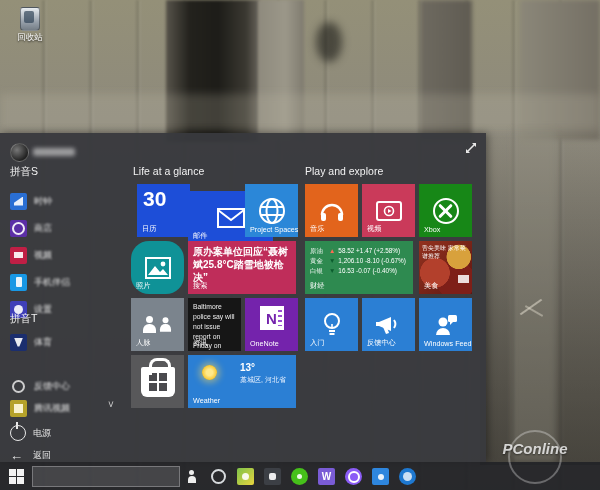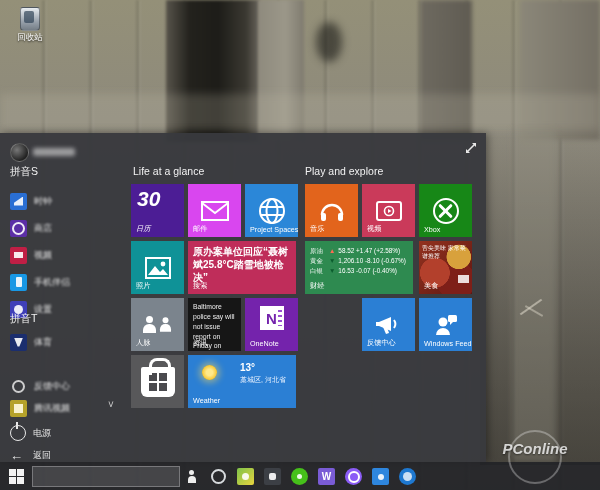--- a/index.html
+++ b/index.html
@@ -194,26 +194,26 @@
       <span class="pow-ico"></span>
       <span class="app-lbl" style="filter:blur(.5px);">电源</span>
     </div>
     <div class="abs app-item" style="top:312px;">
       <span class="back-ico">←</span>
       <span class="app-lbl" style="filter:blur(.5px);">返回</span>
     </div>
 
     <div class="abs grp-hdr" style="left:133px;top:32px;">Life at a glance</div>
 
-    <div class="tile" style="left:131px;top:51px;background:#4c1d95;font-style:italic;">
+    <div class="tile" style="left:137px;top:51px;background:#1d4ed8;">
       <div class="day">30</div>
       <span class="lbl">日历</span>
     </div>
 
-    <div class="tile" style="left:188px;top:51px;background:#d946ef;">
+    <div class="tile" style="left:188px;top:58px;background:#1d4ed8;padding-left:32px;">
       <div class="tico">
         <svg width="28" height="20" viewBox="0 0 28 20">
             <rect x="1" y="1" width="26" height="18" fill="none" stroke="#fff" stroke-width="2"></rect>
             <path d="M1 2 L14 12 L27 2" fill="none" stroke="#fff" stroke-width="2"></path>
           </svg>
       </div>
       <span class="lbl">邮件</span>
     </div>
 
     <div class="tile" style="left:245px;top:51px;background:#2b87d8;">
@@ -221,21 +221,21 @@
         <svg width="28" height="28" viewBox="0 0 28 28">
             <circle cx="14" cy="14" r="12" fill="none" stroke="#fff" stroke-width="2"></circle>
             <ellipse cx="14" cy="14" rx="5.5" ry="12" fill="none" stroke="#fff" stroke-width="2"></ellipse>
             <line x1="2" y1="10" x2="26" y2="10" stroke="#fff" stroke-width="2"></line>
             <line x1="2" y1="18" x2="26" y2="18" stroke="#fff" stroke-width="2"></line>
           </svg>
       </div>
       <span class="lbl">Project Spaces</span>
     </div>
 
-    <div class="tile" style="left:131px;top:108px;background:#0f9297;">
+    <div class="tile" style="left:131px;top:108px;background:#0f9297;border-radius:18px;">
       <div class="tico">
         <svg width="26" height="22" viewBox="0 0 26 22">
             <rect x="1" y="1" width="24" height="20" fill="none" stroke="#fff" stroke-width="2"></rect>
             <circle cx="18" cy="7" r="2.4" fill="#fff"></circle>
             <path d="M3 18 L10 9 L15 15 L18 12 L23 18 Z" fill="#fff"></path>
           </svg>
       </div>
       <span class="lbl">照片</span>
     </div>
 
@@ -339,20 +339,31 @@
       </div>
       <span class="lbl">财经</span>
     </div>
 
     <div class="tile food" style="left:419px;top:108px;">
       <div class="food-txt">舌尖美味 家常菜谱推荐</div>
       <div class="food-box"></div>
       <span class="lbl">美食</span>
     </div>
 
+    <div class="tile" style="left:305px;top:165px;background:#2b7fd4;">
+      <div class="tico">
+        <svg width="22" height="28" viewBox="0 0 22 28">
+            <circle cx="11" cy="10" r="7" fill="none" stroke="#fff" stroke-width="2"></circle>
+            <line x1="8" y1="20" x2="14" y2="20" stroke="#fff" stroke-width="2"></line>
+            <line x1="8.5" y1="23" x2="13.5" y2="23" stroke="#fff" stroke-width="2"></line>
+            <line x1="11" y1="13" x2="11" y2="17" stroke="#fff" stroke-width="1.6"></line>
+          </svg>
+      </div>
+      <span class="lbl">入门</span>
+    </div>
 
     <div class="tile" style="left:362px;top:165px;background:#2b7fd4;">
       <div class="tico">
         <svg width="28" height="22" viewBox="0 0 28 22">
             <path d="M4 8 L16 3 L16 17 L4 12 Z" fill="#fff"></path>
             <rect x="1" y="8" width="4" height="4" fill="#fff"></rect>
             <path d="M8 13 L11 20 L14 19 L12 13 Z" fill="#fff"></path>
             <path d="M19 6 a7 7 0 0 1 0 8" fill="none" stroke="#fff" stroke-width="2"></path>
           </svg>
       </div>

